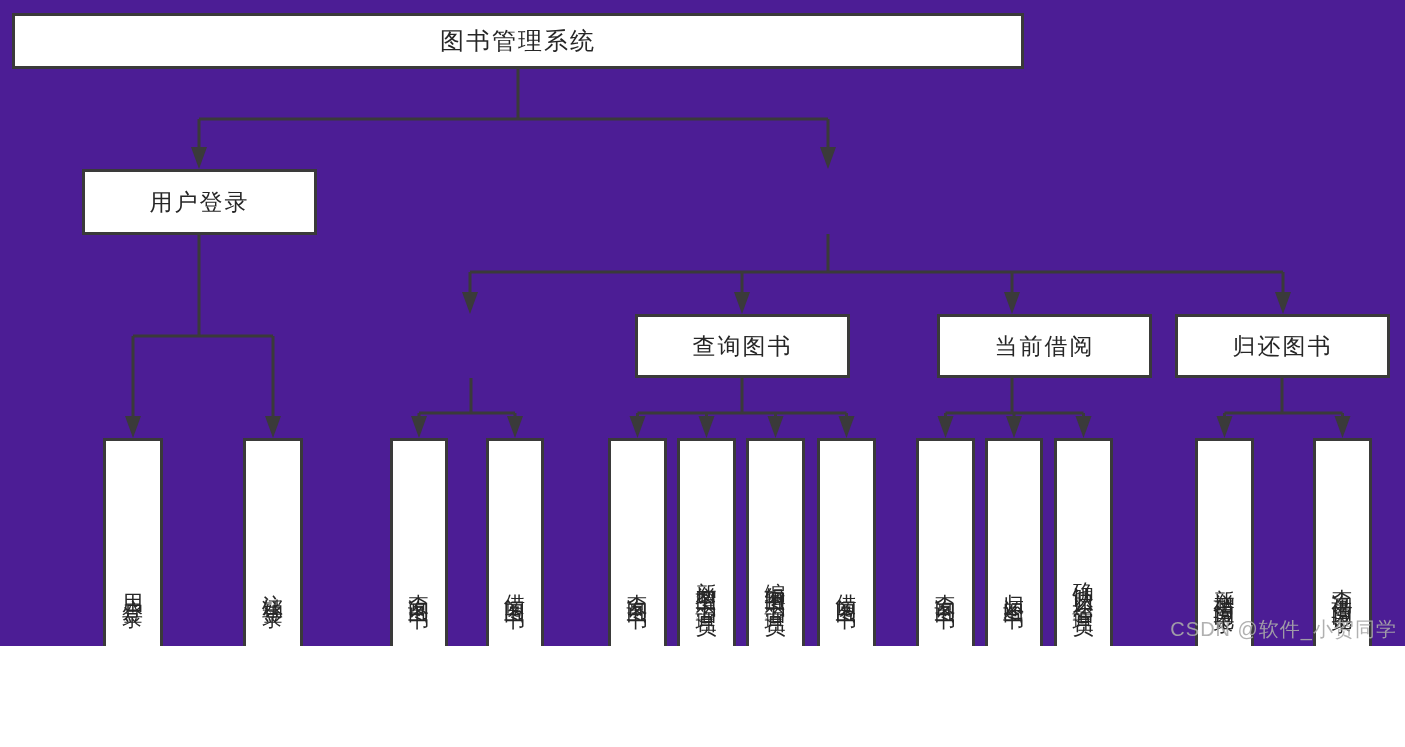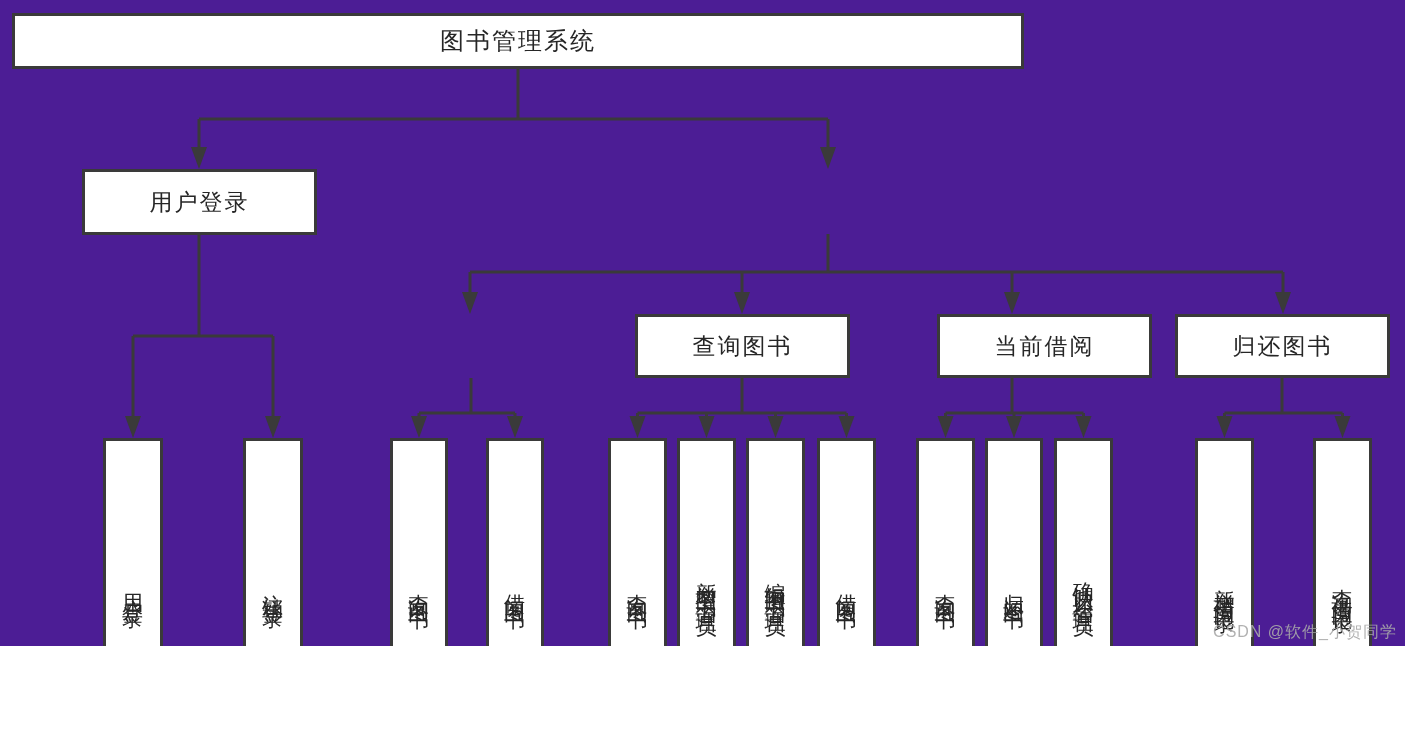--- a/index.html
+++ b/index.html
@@ -58,21 +58,21 @@
   .lf-8  { left: 817px;  width: 59px; }
   .lf-9  { left: 916px;  width: 59px; }
   .lf-10 { left: 985px;  width: 58px; }
   .lf-11 { left: 1054px; width: 59px; }
   .lf-12 { left: 1195px; width: 59px; }
   .lf-13 { left: 1313px; width: 59px; }
   .watermark {
     position: absolute;
     right: 8px;
     bottom: 3px;
-    font-size: 16px;
+    font-size: 20px;
     color: #a9a9a9;
     letter-spacing: 1px;
     z-index: 3;
     opacity: 0.9;
     white-space: nowrap;
   }
 </style>
 </head>
 <body>
 

